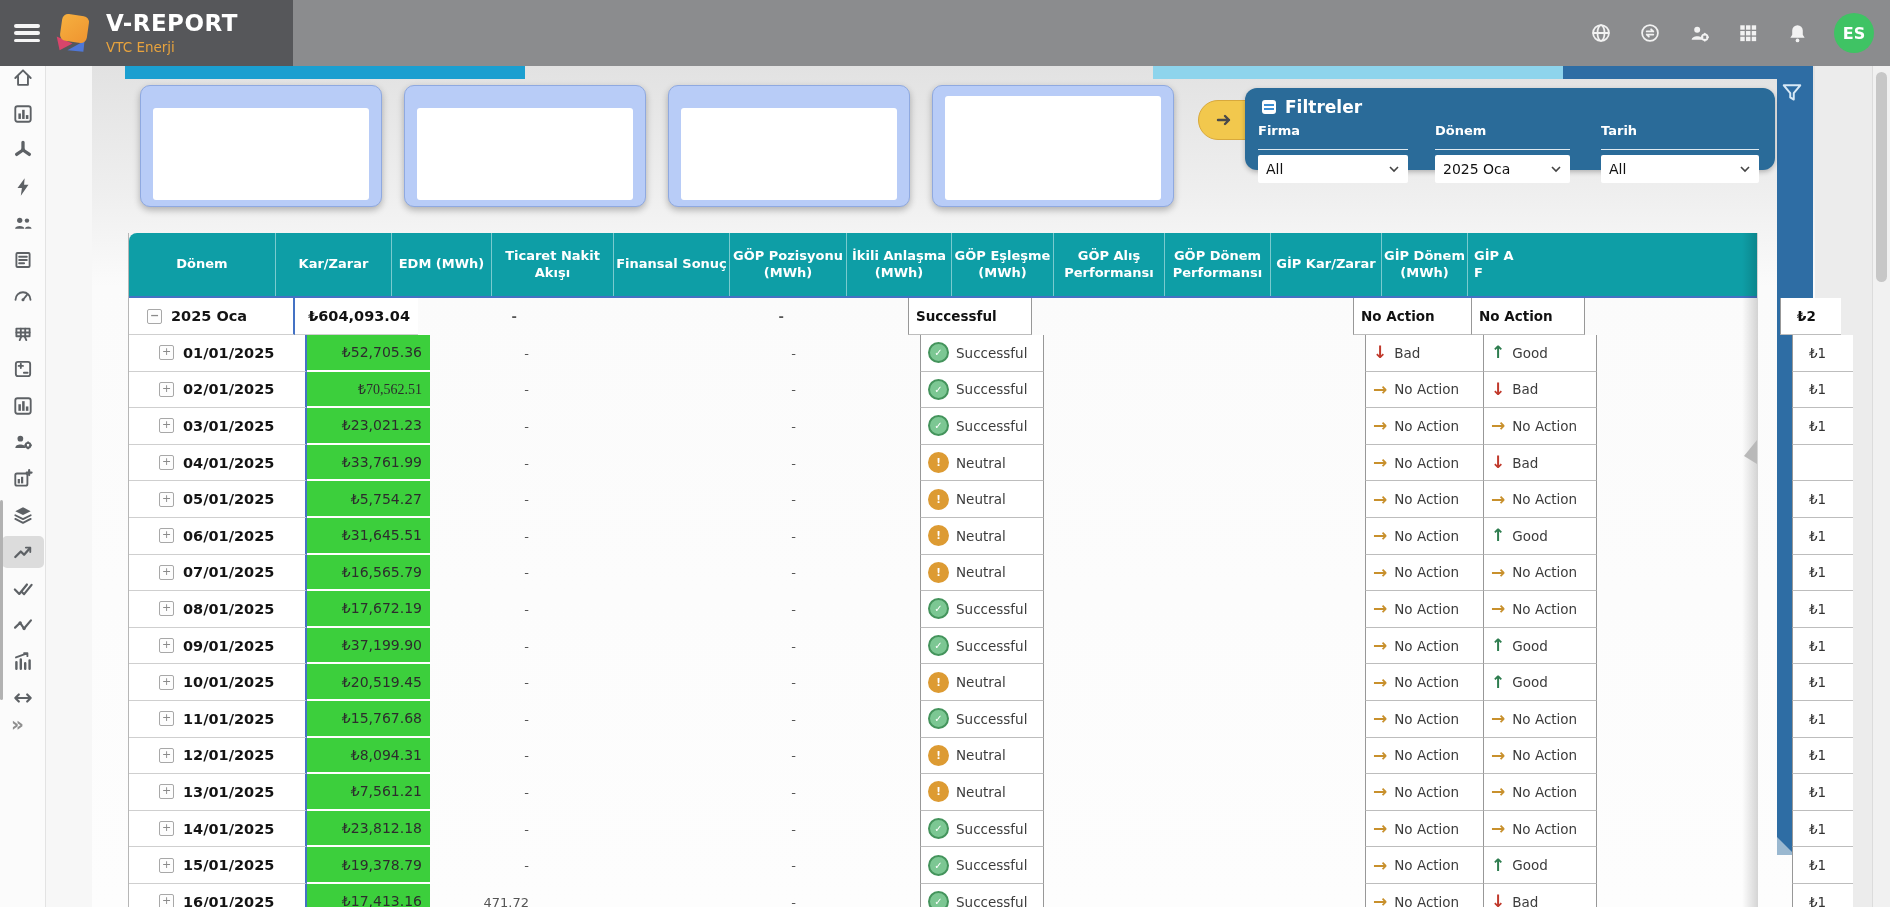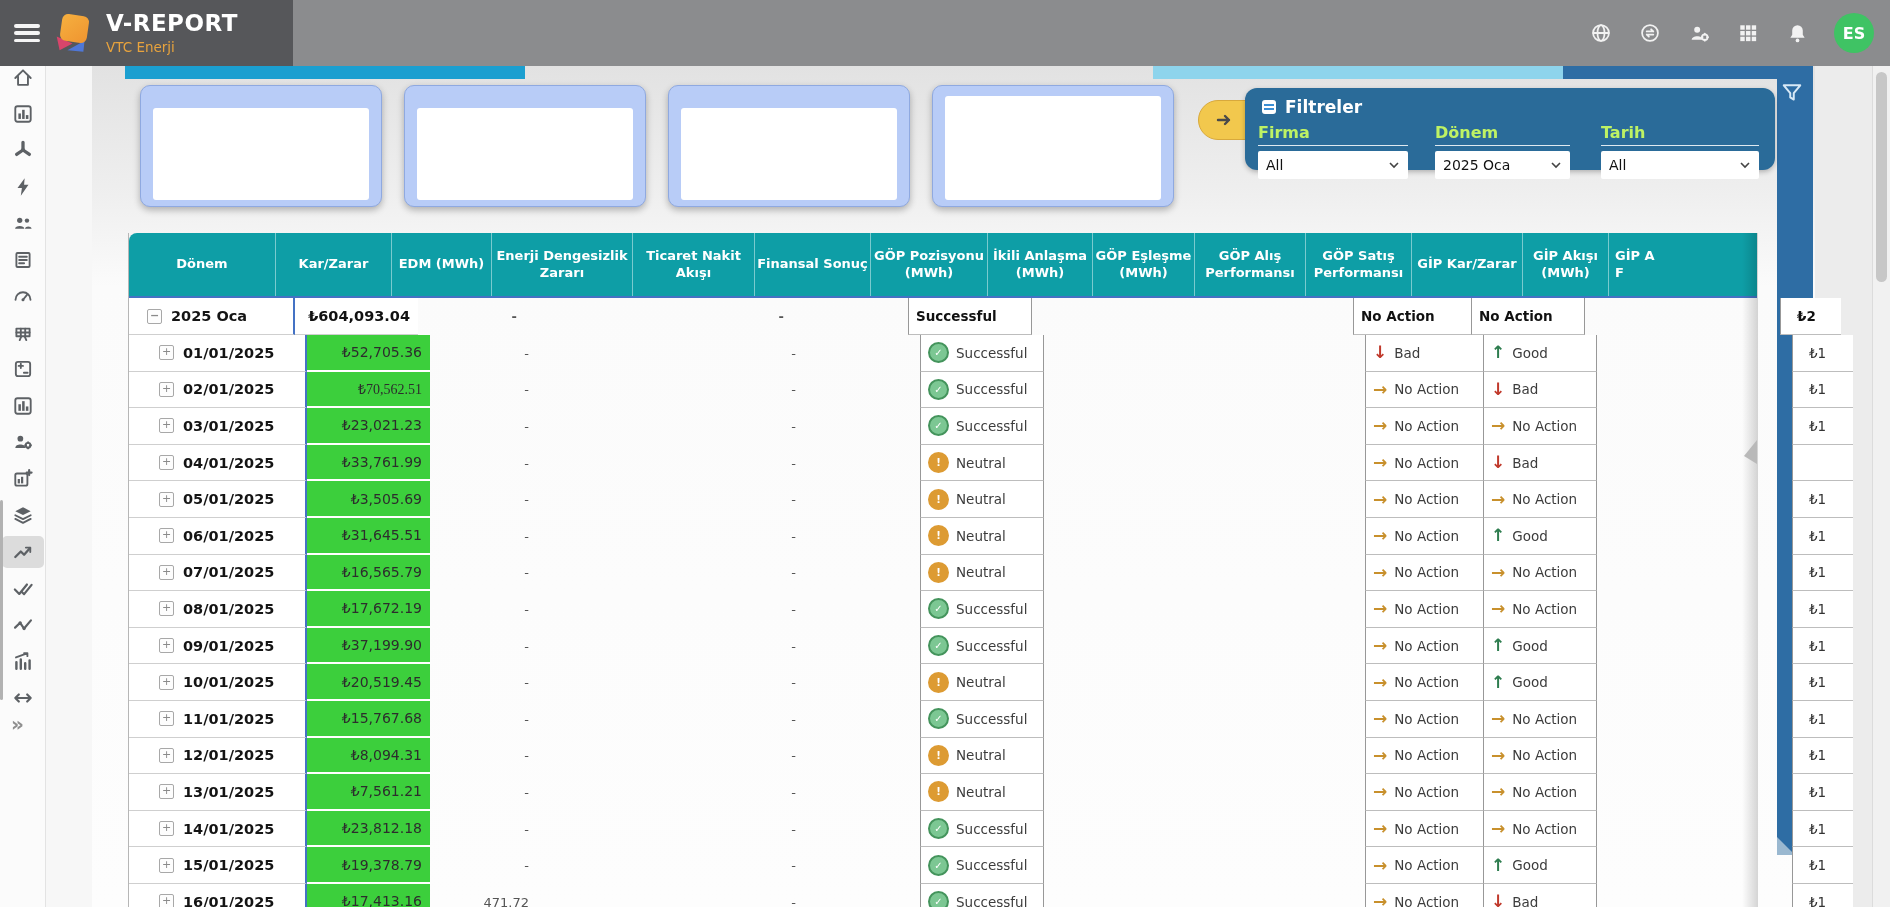--- a/index.html
+++ b/index.html
@@ -58,21 +58,21 @@
     border-radius:20px 0 0 20px;display:flex;align-items:center;justify-content:center;z-index:9;cursor:pointer;}
   .fhandle svg{stroke:#4a4a4a;fill:none;stroke-width:2.4;stroke-linecap:round;stroke-linejoin:round;}
   .fpanel{left:1245px;top:88px;width:530px;height:82px;background:#2a6b99;border-radius:12px;z-index:10;
     box-shadow:0 2px 5px rgba(0,0,0,.25);}
   .ftitle{position:absolute;left:17px;top:9px;display:flex;align-items:center;gap:9px;}
   .ftitle .sq{width:14px;height:14px;background:#fff;border-radius:3px;
     background-image:linear-gradient(#3b8fd4 0 0),linear-gradient(#3b8fd4 0 0);
     background-size:10px 2px,10px 2px;background-position:2px 4px,2px 8px;background-repeat:no-repeat;}
   .ftitle .tx{color:#ffffff;font-size:17px;font-weight:600;}
   .ffield{position:absolute;top:35px;}
-  .flabel{display:block;color:#bef264;font-size:16px;font-weight:700;padding-bottom:3px;
+  .flabel{display:block;color:#ffffff;font-size:13px;font-weight:700;padding-bottom:11px;
     border-bottom:1px solid rgba(255,255,255,.85);}
   .fselect{margin-top:5px;height:28px;background:#ffffff;border-radius:2px;display:flex;align-items:center;
     padding:0 8px;font-size:14px;color:#111;cursor:pointer;}
   .fselect .val{flex:1;}
   .fselect svg{stroke:#444;fill:none;stroke-width:1.6;}
 
   
   .tbl{left:128px;top:233px;width:1629px;z-index:12;border-left:1px solid #b6b6b6;background:transparent;}
   .thead{display:flex;height:63px;background:#0e9ea6;border-radius:8px 0 0 0;border-bottom:2px solid #4472c4;}
   .hc{flex:none;display:flex;align-items:center;justify-content:center;text-align:center;color:#ffffff;
@@ -378,37 +378,35 @@
           </div>
         </div>
       </div>
   </div>
 
   <div class="abs tbl" id="tbl">
       <div class="thead">
         <div class="hc" style="width: 146px;">Dönem</div>
         <div class="hc" style="width: 115px;">Kar/Zarar</div>
         <div class="hc" style="width: 99px;">EDM (MWh)</div>
-        <div class="hc" style="width: 140px;">Enerji Dengesizlik
-Zararı</div>
         <div class="hc" style="width: 121px;">Ticaret Nakit
 Akışı</div>
         <div class="hc" style="width: 115px;">Finansal Sonuç</div>
         <div class="hc" style="width: 116px;">GÖP Pozisyonu
 (MWh)</div>
         <div class="hc" style="width: 104px;">İkili Anlaşma
 (MWh)</div>
         <div class="hc" style="width: 101px;">GÖP Eşleşme
 (MWh)</div>
         <div class="hc" style="width: 110px;">GÖP Alış
 Performansı</div>
-        <div class="hc" style="width: 105px;">GÖP Satış
+        <div class="hc" style="width: 105px;">GÖP Dönem
 Performansı</div>
         <div class="hc" style="width: 110px;">GİP Kar/Zarar</div>
-        <div class="hc" style="width: 85px;">GİP Akışı
+        <div class="hc" style="width: 85px;">GİP Dönem
 (MWh)</div>
         <div class="hc last" style="width: 44px;">GİP A
 F</div>
       </div>
       <div class="row grow">
         <div class="cell c0" style="width: 146px;">
           <span class="expand">−</span>
           <span class="date">2025 Oca</span>
         </div>
         <div class="cell c1" style="width: 115px;">₺604,093.04</div>
@@ -546,21 +544,21 @@
         </div>
         <div class="cell c12" style="width: 110px;"></div>
         <div class="cell c13" style="width: 85px;"></div>
         <div class="cell c14" style="width: 44px;"></div>
       </div>
       <div class="row">
         <div class="cell c0" style="width: 146px;">
           <span class="expand">+</span>
           <span class="date">05/01/2025</span>
         </div>
-        <div class="cell c1 money" style="width: 115px;">₺3,505.69</div>
+        <div class="cell c1 money" style="width: 115px;">₺5,754.27</div>
         <div class="cell c2" style="width: 99px;">-</div>
         <div class="cell c3" style="width: 140px;"></div>
         <div class="cell c4" style="width: 121px;">-</div>
         <div class="cell c5" style="width: 118px;"></div>
         <div class="cell cstat c6" style="width: 115px;">
           <span class="badge ic-warning">!</span>
           <span class="stlabel">Neutral</span>
         </div>
         <div class="cell c7" style="width: 116px;"></div>
         <div class="cell c8" style="width: 104px;"></div>

